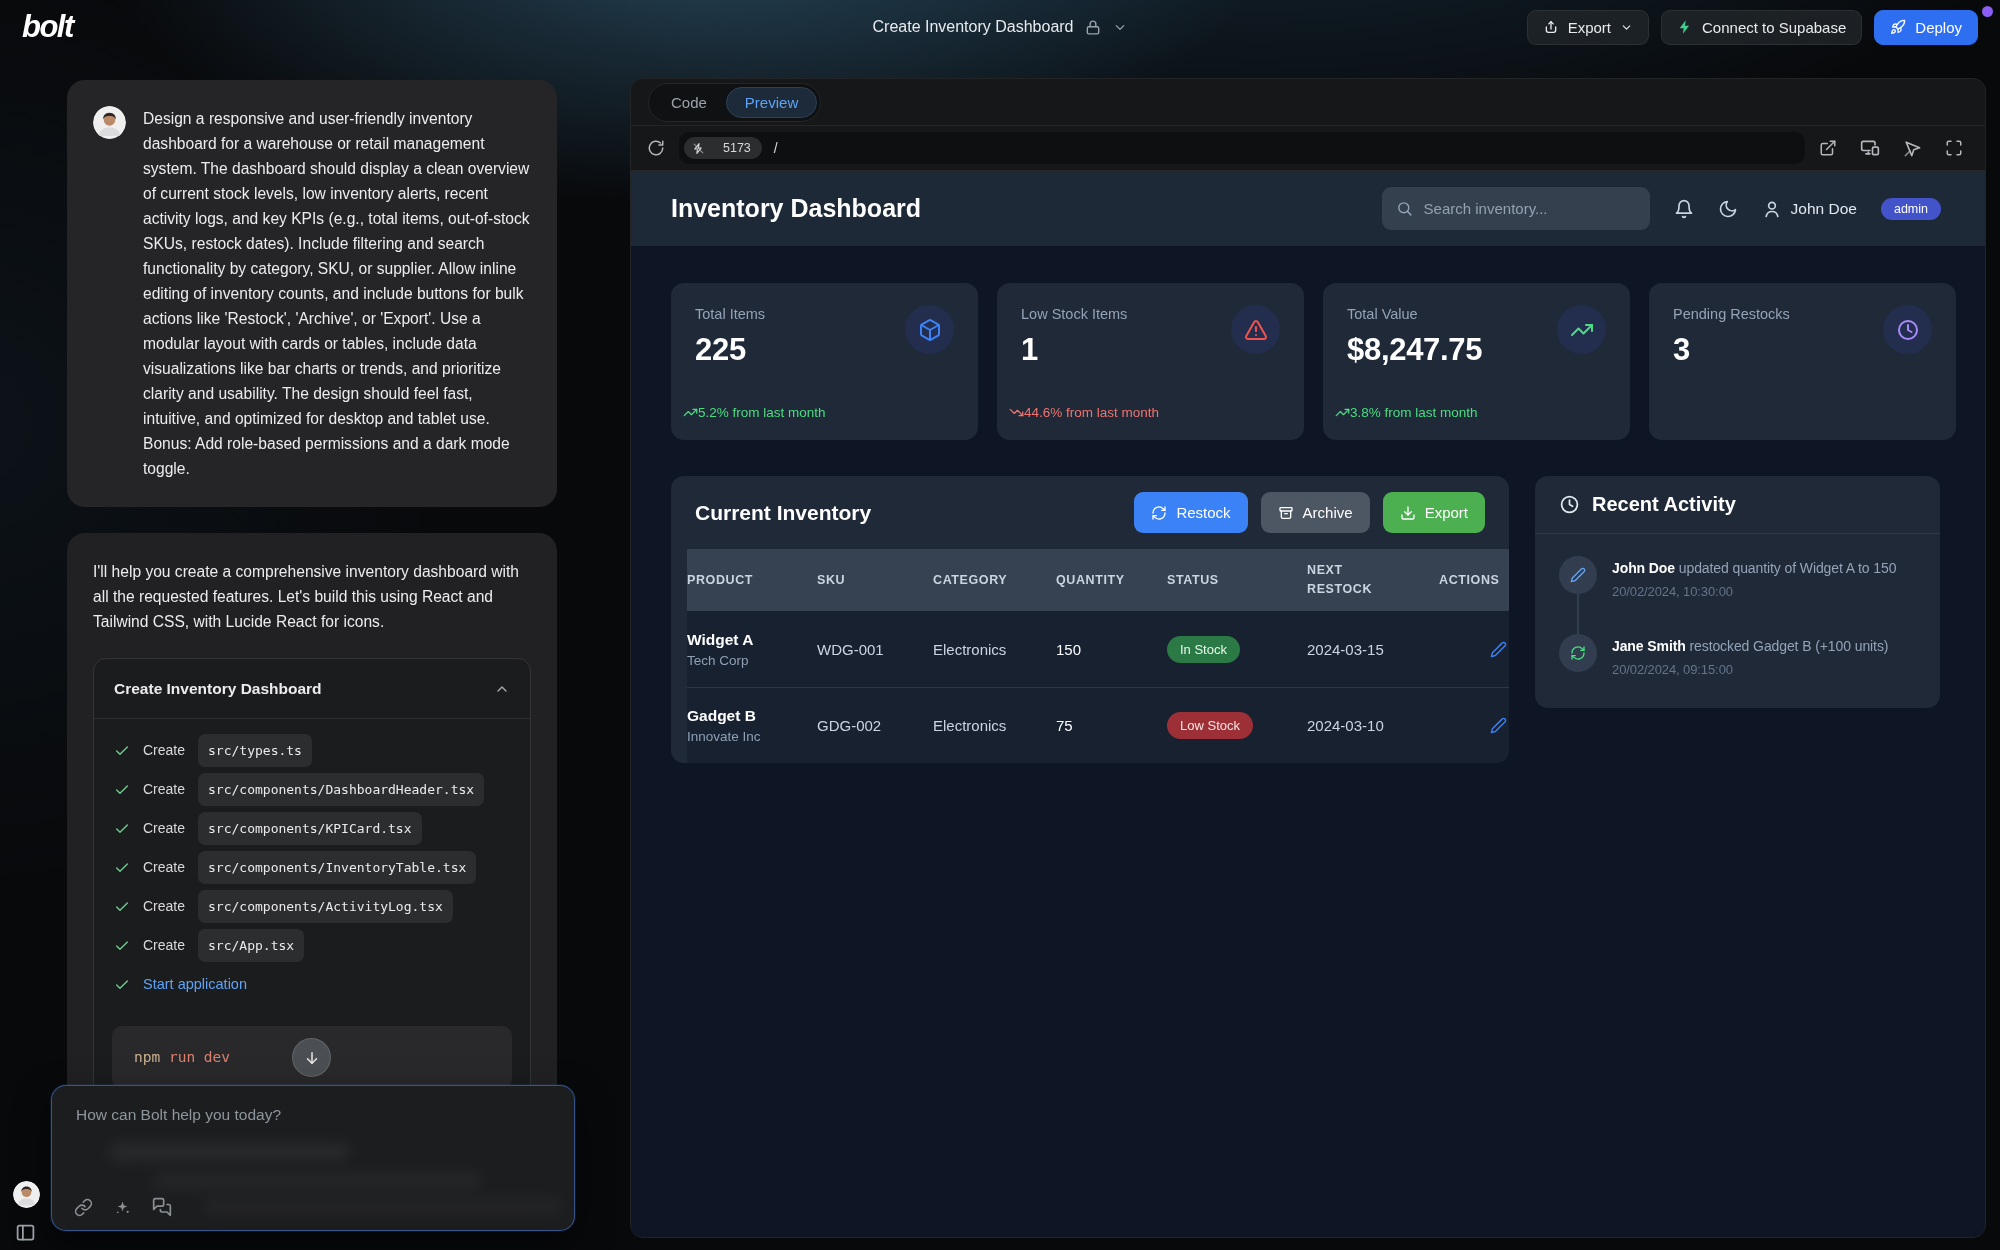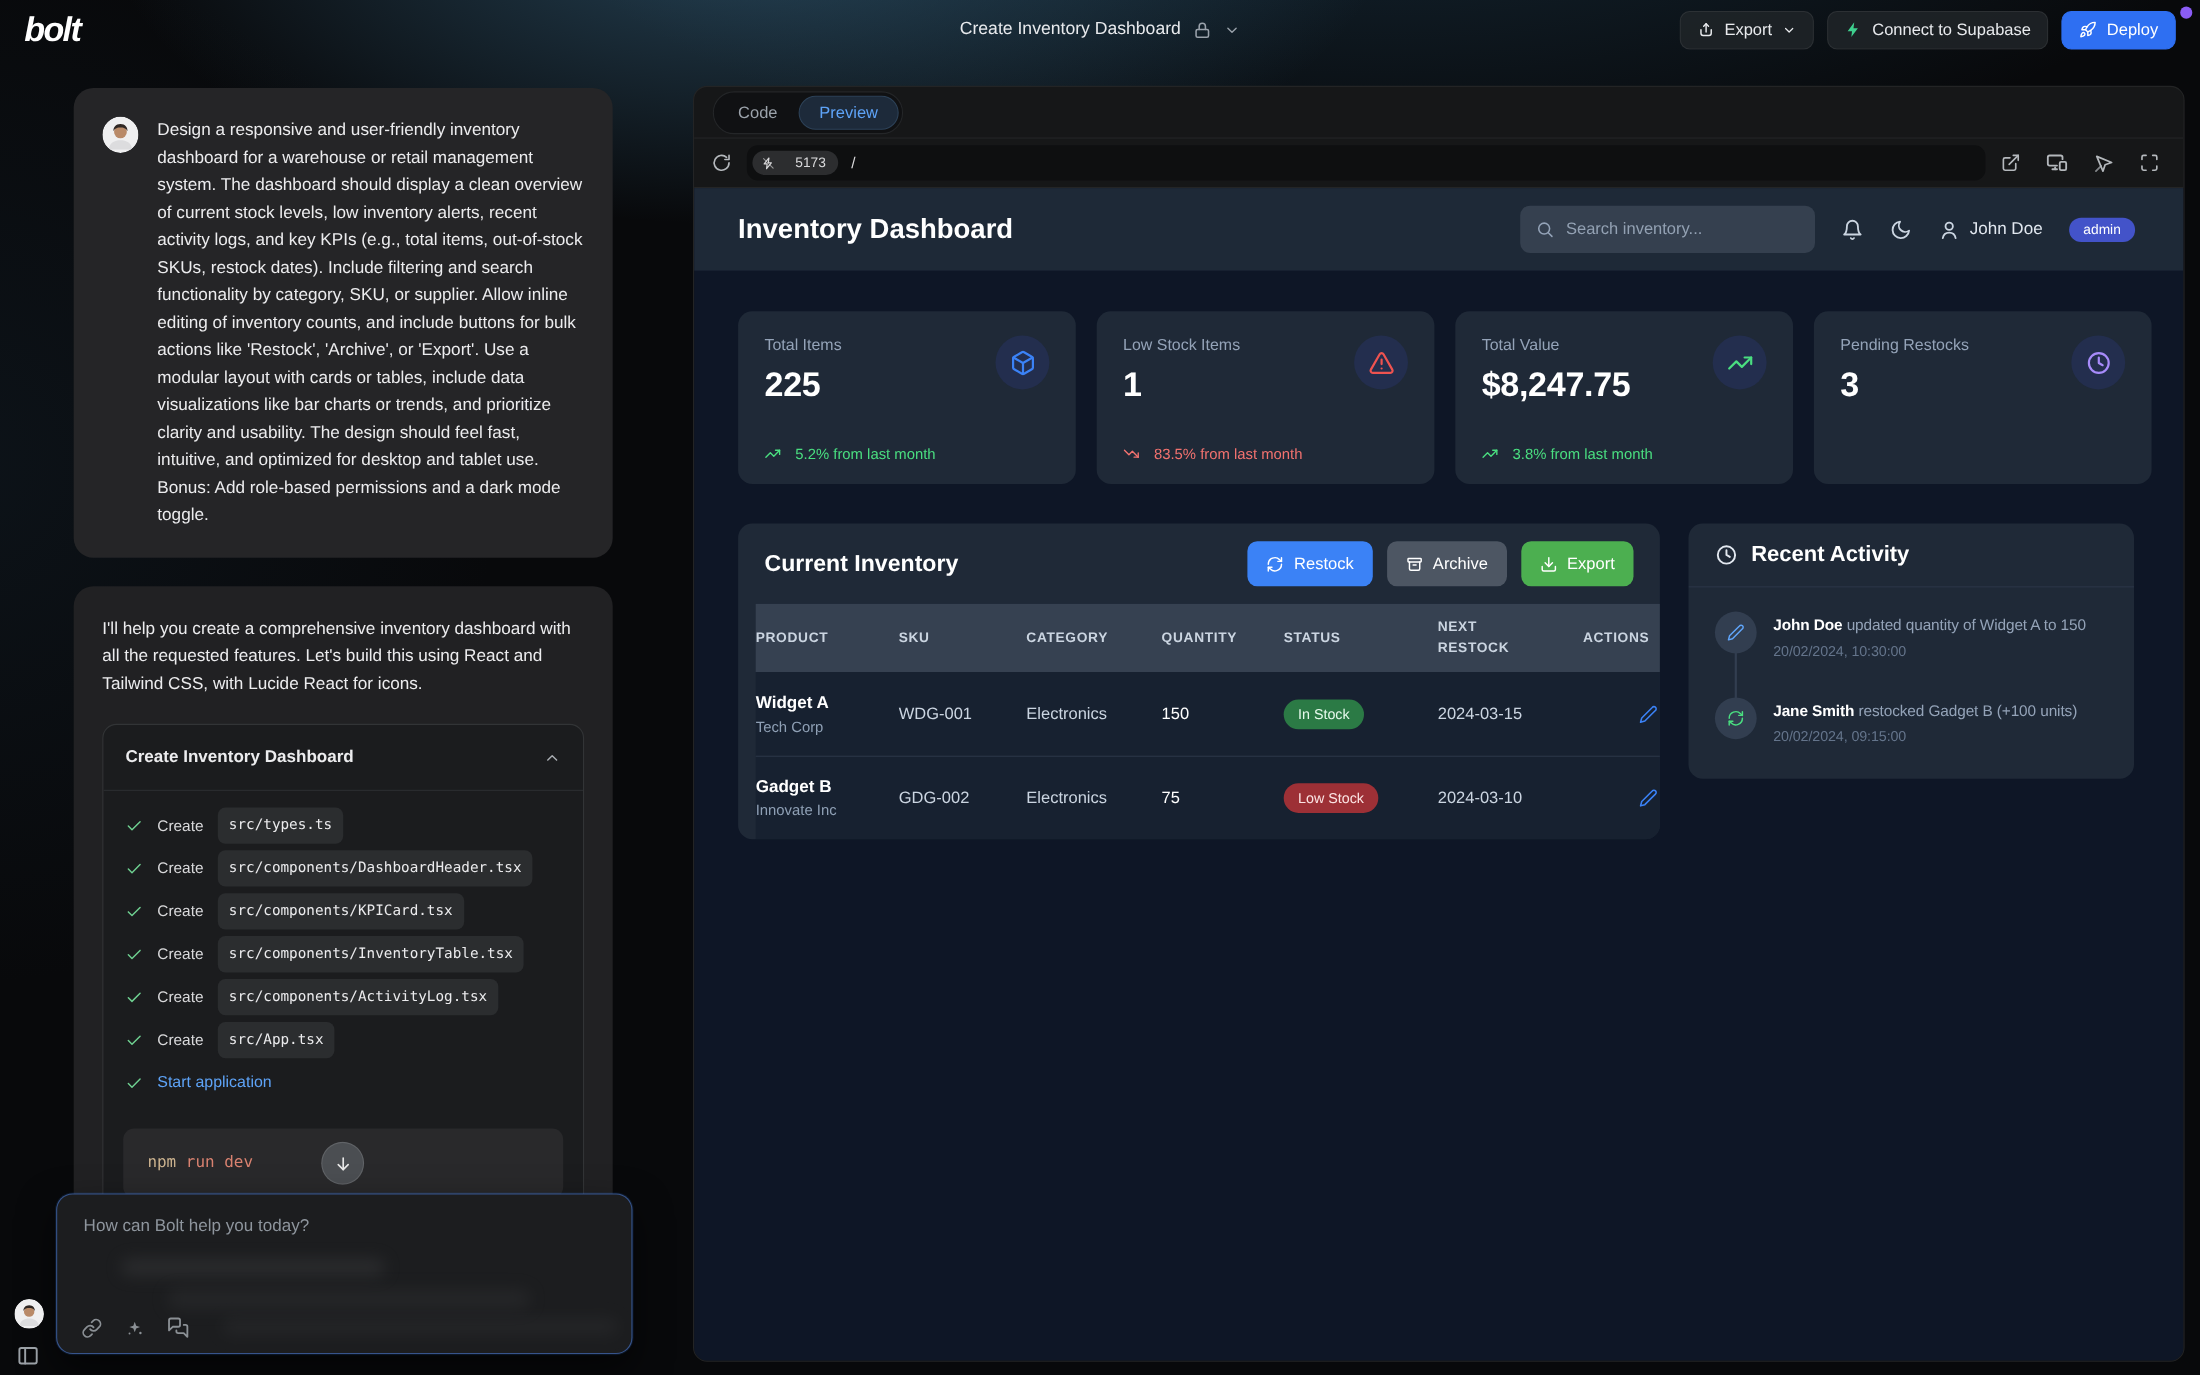--- a/index.html
+++ b/index.html
@@ -84,21 +84,21 @@
   .search-box input::placeholder { color:#93a1b3; }
   .hdr-ic { color:#cbd5e1; cursor:pointer; }
   .user-chip { display:flex; align-items:center; gap:9px; color:#e2e8f0; font-size:15.5px; cursor:pointer; }
   .role-badge { background:#4353c9; color:#fff; font-size:12.5px; padding:4px 13px; border-radius:999px; }
 
   .kpi-row { margin:37px 29px 0 40px; display:grid; grid-template-columns:repeat(4,1fr); gap:19px; }
   .kpi { position:relative; background:#1f2937; border-radius:13px; padding:23px 24px; height:157px; }
   .kpi-label { font-size:14.5px; color:#94a3b8; }
   .kpi-value { margin-top:10px; font-size:31px; font-weight:700; color:#fff; letter-spacing:-.3px; }
   .kpi-iconwrap { position:absolute; top:22px; right:24px; width:49px; height:49px; border-radius:50%; background:#232e4e; display:flex; align-items:center; justify-content:center; }
-  .kpi-trend { position:absolute; left:24px; bottom:20px; display:flex; align-items:flex-end; gap:13px; font-size:13.5px; }
+  .kpi-trend { position:absolute; left:12px; bottom:20px; display:flex; align-items:flex-end; gap:0; font-size:13.5px; }
   .trend-up { color:#4ade80; } .trend-down { color:#f2726f; }
 
   .main-row { margin:36px 45px 0 40px; display:flex; gap:26px; align-items:flex-start; }
   .inv-panel { width:838px; background:#1f2937; border-radius:13px; overflow:hidden; flex:0 0 auto; }
   .inv-header { display:flex; align-items:center; padding:16px 24px; }
   .inv-title { font-size:21px; font-weight:700; color:#fff; }
   .inv-actions { margin-left:auto; display:flex; gap:13px; }
   .btn { display:flex; align-items:center; gap:9px; height:41px; padding:0 17px; border-radius:9px; color:#fff; font-size:15px; cursor:pointer; border:0; }
   .btn-restock { background:#3b82f6; } .btn-archive { background:#4d5663; } .btn-export { background:#4caf50; }
 
@@ -465,21 +465,21 @@
               <line x1="12" y1="17" x2="12.01" y2="17"></line>
             </svg>
         </div>
         <div class="kpi-trend trend-down">
           <span>
               <svg width="15" height="15" viewBox="0 0 24 24" fill="none" stroke="currentColor" stroke-width="2" stroke-linecap="round" stroke-linejoin="round">
                 <polyline points="22 17 13.5 8.5 8.5 13.5 2 7"></polyline>
                 <polyline points="16 17 22 17 22 11"></polyline>
               </svg>
             </span>
-          <span>83.5% from last month</span>
+          <span>44.6% from last month</span>
         </div>
       </div>
       <div class="kpi">
         <div class="kpi-label">Total Value</div>
         <div class="kpi-value">$8,247.75</div>
         <div class="kpi-iconwrap">
           <svg width="24" height="24" viewBox="0 0 24 24" fill="none" stroke="#4ade80" stroke-width="2" stroke-linecap="round" stroke-linejoin="round">
               <polyline points="22 7 13.5 15.5 8.5 10.5 2 17"></polyline>
               <polyline points="16 7 22 7 22 13"></polyline>
             </svg>

